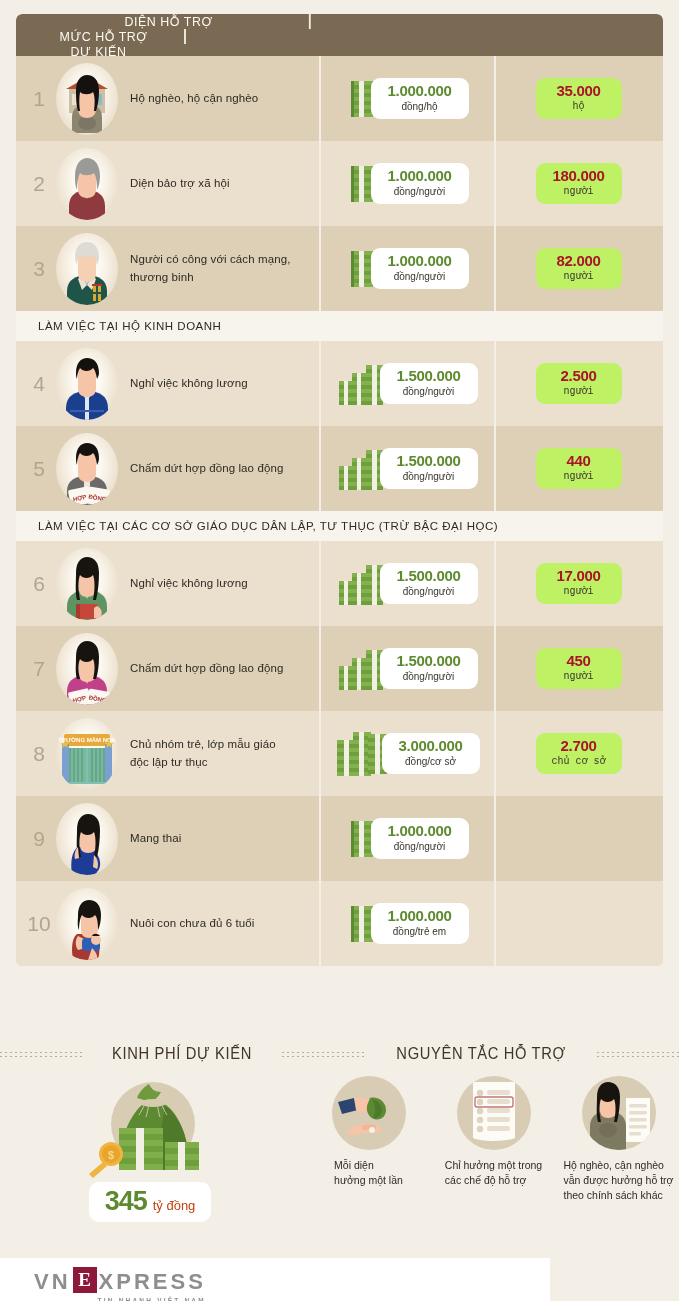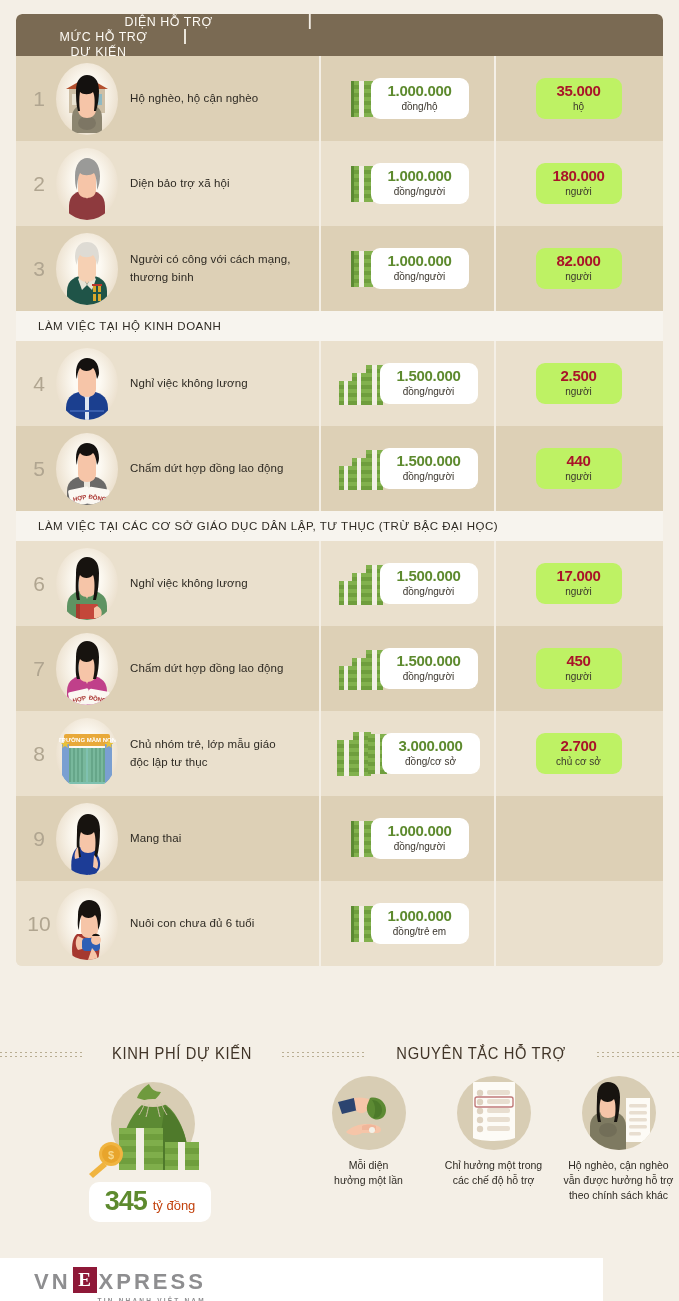--- a/index.html
+++ b/index.html
@@ -103,21 +103,21 @@
     font-size:15px;color:#5d8a2e;font-weight:bold;
     letter-spacing:-.3px;line-height:1.05;
   }
   .munit{font-size:10px;color:#3a352c;line-height:1.3;margin-top:1px;}
 
   .ebadge{
     background:#bef264;border-radius:9px;
     padding:5px 14px 6px 14px;text-align:center;min-width:58px;
   }
   .eamt{font-size:15px;color:#a91429;font-weight:bold;letter-spacing:-.3px;line-height:1.05;}
-  .eunit{font-size:10px;color:#3a352c;line-height:1.3;margin-top:1px;}
+  .eunit{font-size:10px;color:#3a352c;line-height:1.3;margin-top:1px;font-family:Liberation Mono, monospace;}
 
   
   .foot{
     position:absolute;left:0;top:1036px;width:679px;height:222px;
     background:#f4efe6;
   }
   .headrow{
     position:relative;height:36px;display:flex;align-items:center;gap:12px;
   }
   .dots{
@@ -143,25 +143,25 @@
   .budget{
     background:#fff;border-radius:10px;padding:6px 16px 7px 16px;
     display:flex;align-items:baseline;gap:6px;margin-top:-6px;
   }
   .bnum{font-size:27px;color:#5d8a2e;font-weight:bold;letter-spacing:-1px;line-height:1;}
   .bunit{font-size:13px;color:#c2410c;}
 
   .principle{width:122px;display:flex;flex-direction:column;align-items:center;}
   .picon{width:74px;height:74px;border-radius:50%;background:#d8cdb4;position:relative;overflow:hidden;margin-top:4px;}
   .picon svg{position:absolute;left:0;top:0;}
-  .ptext{font-size:10.5px;color:#2e2a23;text-align:center;line-height:1.45;margin-top:8px;}
+  .ptext{font-size:10.5px;color:#2e2a23;text-align:left;line-height:1.45;margin-top:8px;}
 
   
   .logobar{
-    position:absolute;left:0;top:1258px;width:603px;height:43px;background:#ffffff;
+    position:absolute;left:0;top:1258px;width:550px;height:43px;background:#ffffff;
     display:flex;align-items:center;padding-left:34px;box-sizing:border-box;
   }
   .logo{display:flex;align-items:flex-end;position:relative;}
   .lg-vn,.lg-xp{
     font-size:22px;font-weight:bold;color:#8e8e90;letter-spacing:3px;
     font-family:"Liberation Sans",sans-serif;line-height:1;
   }
   .lg-e{
     width:24px;height:26px;background:#8e1838;color:#fff;
     display:flex;align-items:center;justify-content:center;

